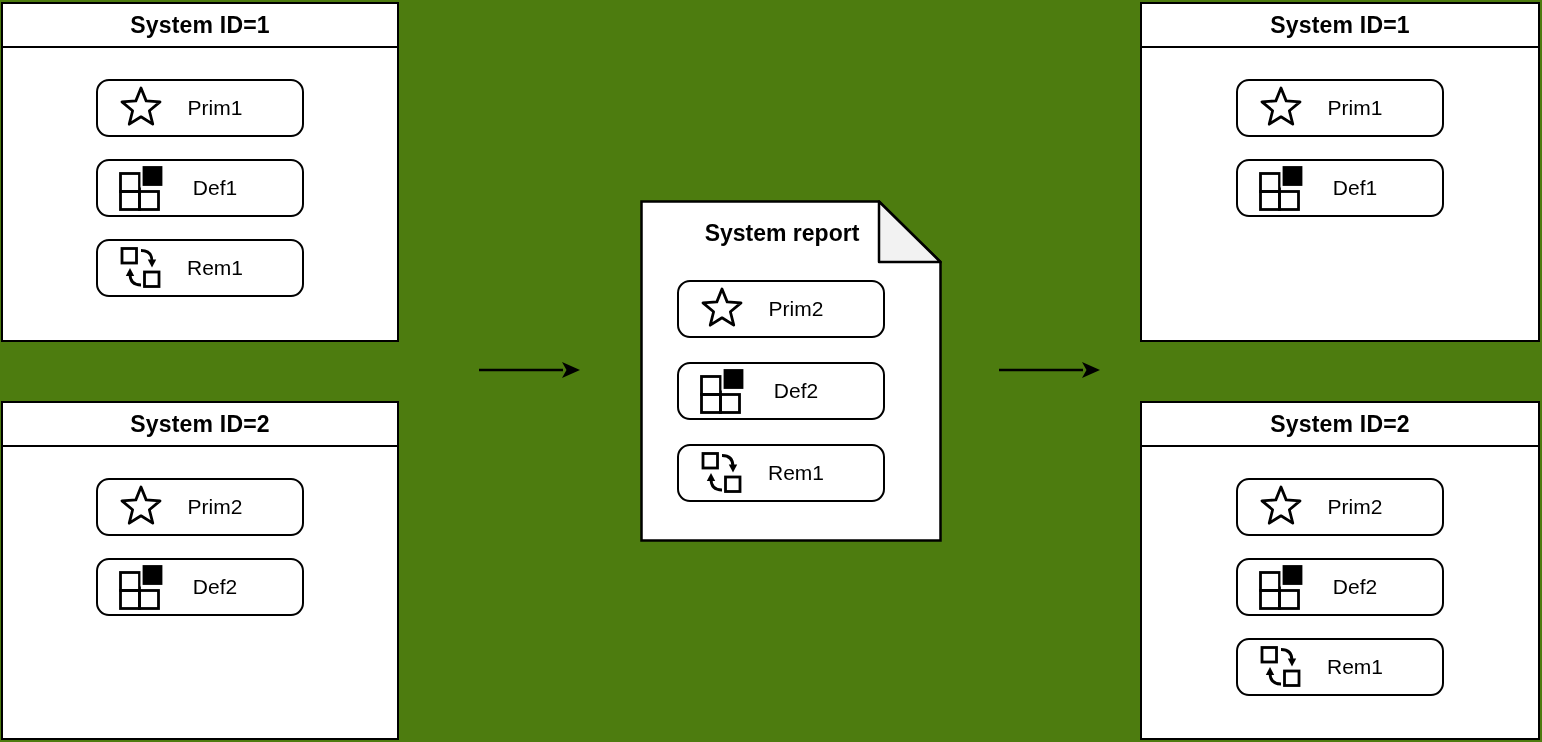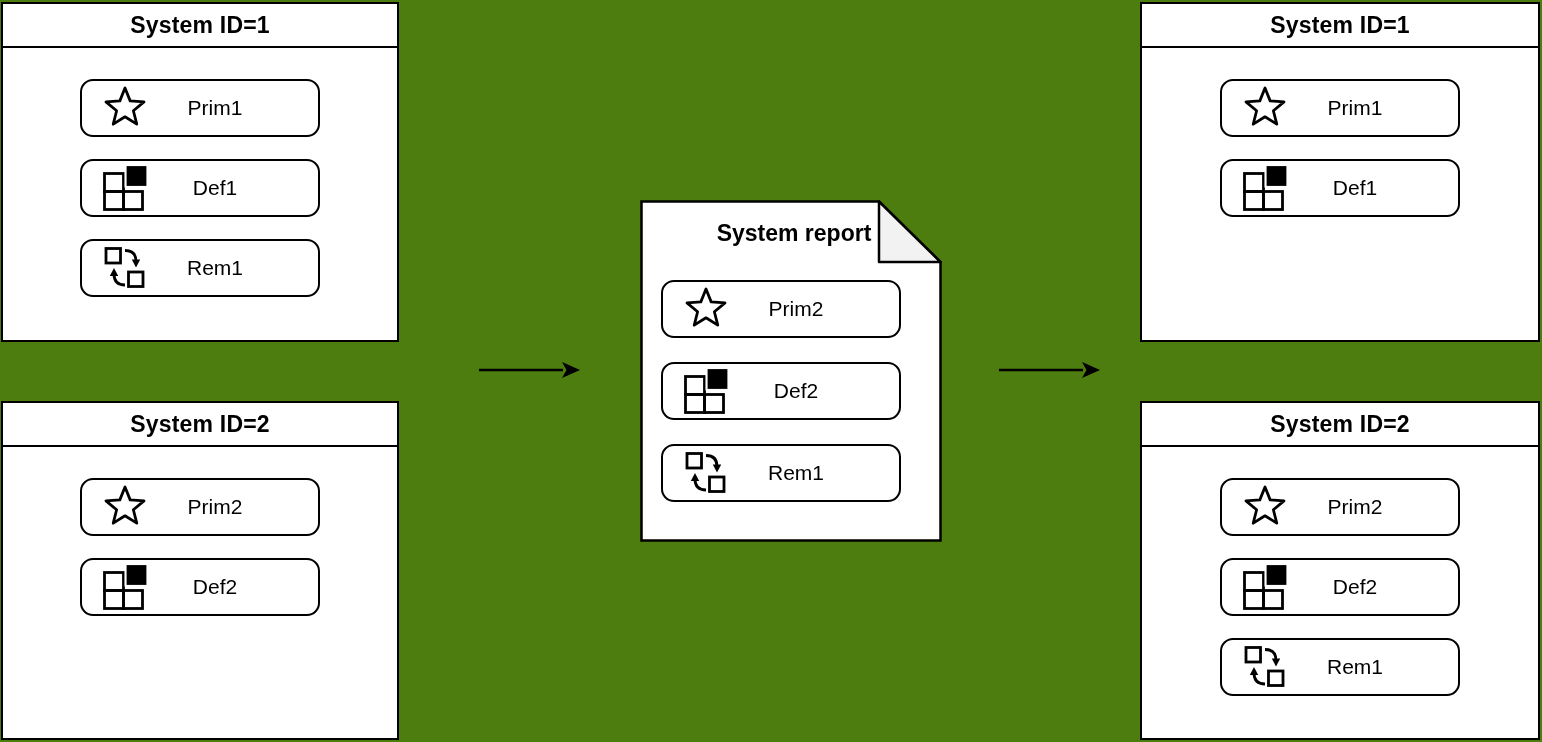--- a/index.html
+++ b/index.html
@@ -37,21 +37,21 @@
     display: flex;
     flex-direction: column;
     align-items: center;
     padding-top: 31px;
     gap: 22px;
   }
 
   
   .item {
     position: relative;
-    width: 240px;
+    width: 208px;
     height: 58px;
     border: 2.5px solid #000000;
     border-radius: 13px;
     background: #ffffff;
     display: flex;
     align-items: center;
     justify-content: center;
   }
   .item .icon {
     position: absolute;
@@ -78,21 +78,21 @@
   
   .doc {
     position: absolute;
     left: 640px; top: 200px;
     width: 302px; height: 342px;
     background: transparent;
   }
   .doc-outline { position: absolute; left: 0; top: 0; }
   .doc-title {
     position: absolute;
-    left: 16px; top: 18px;
+    left: 4px; top: 18px;
     width: 100%;
     padding-right: 26px;
     height: 30px;
     display: flex;
     align-items: center;
     justify-content: center;
     font-weight: bold;
     font-size: 23px;
   }
   .doc .items {

